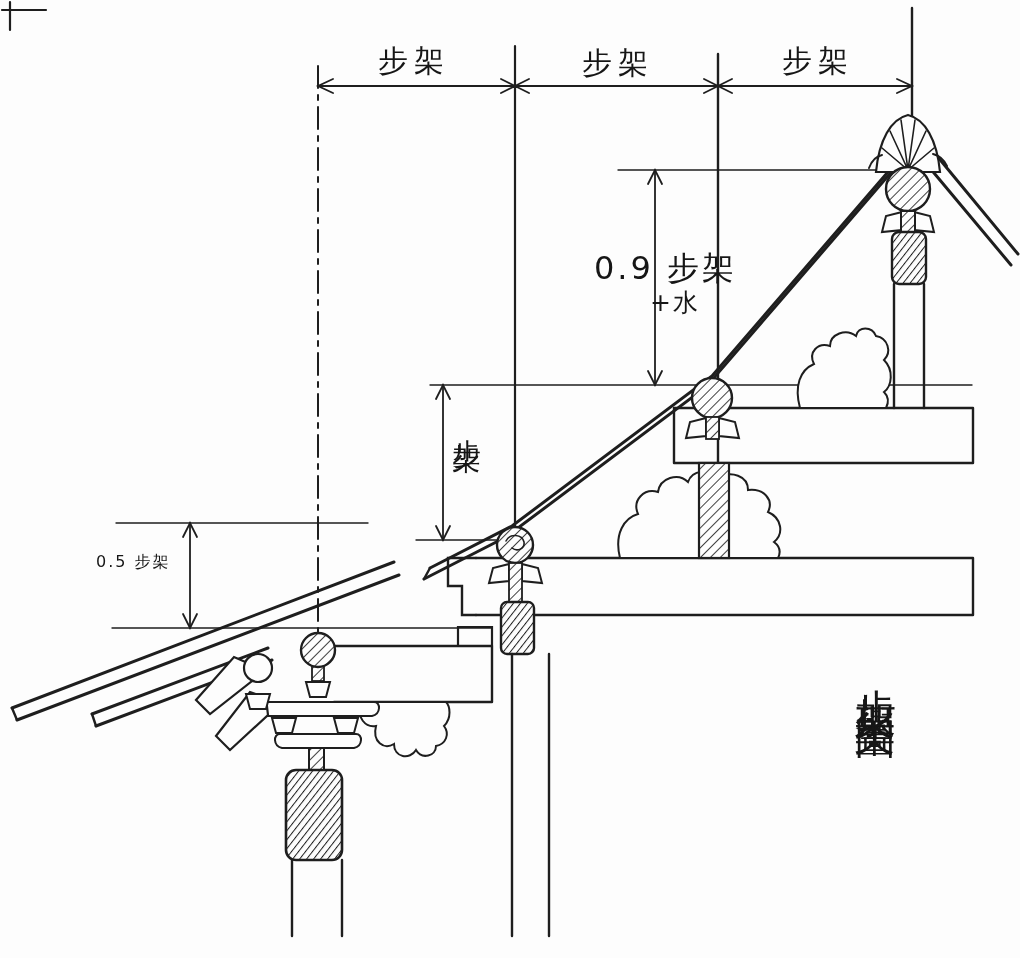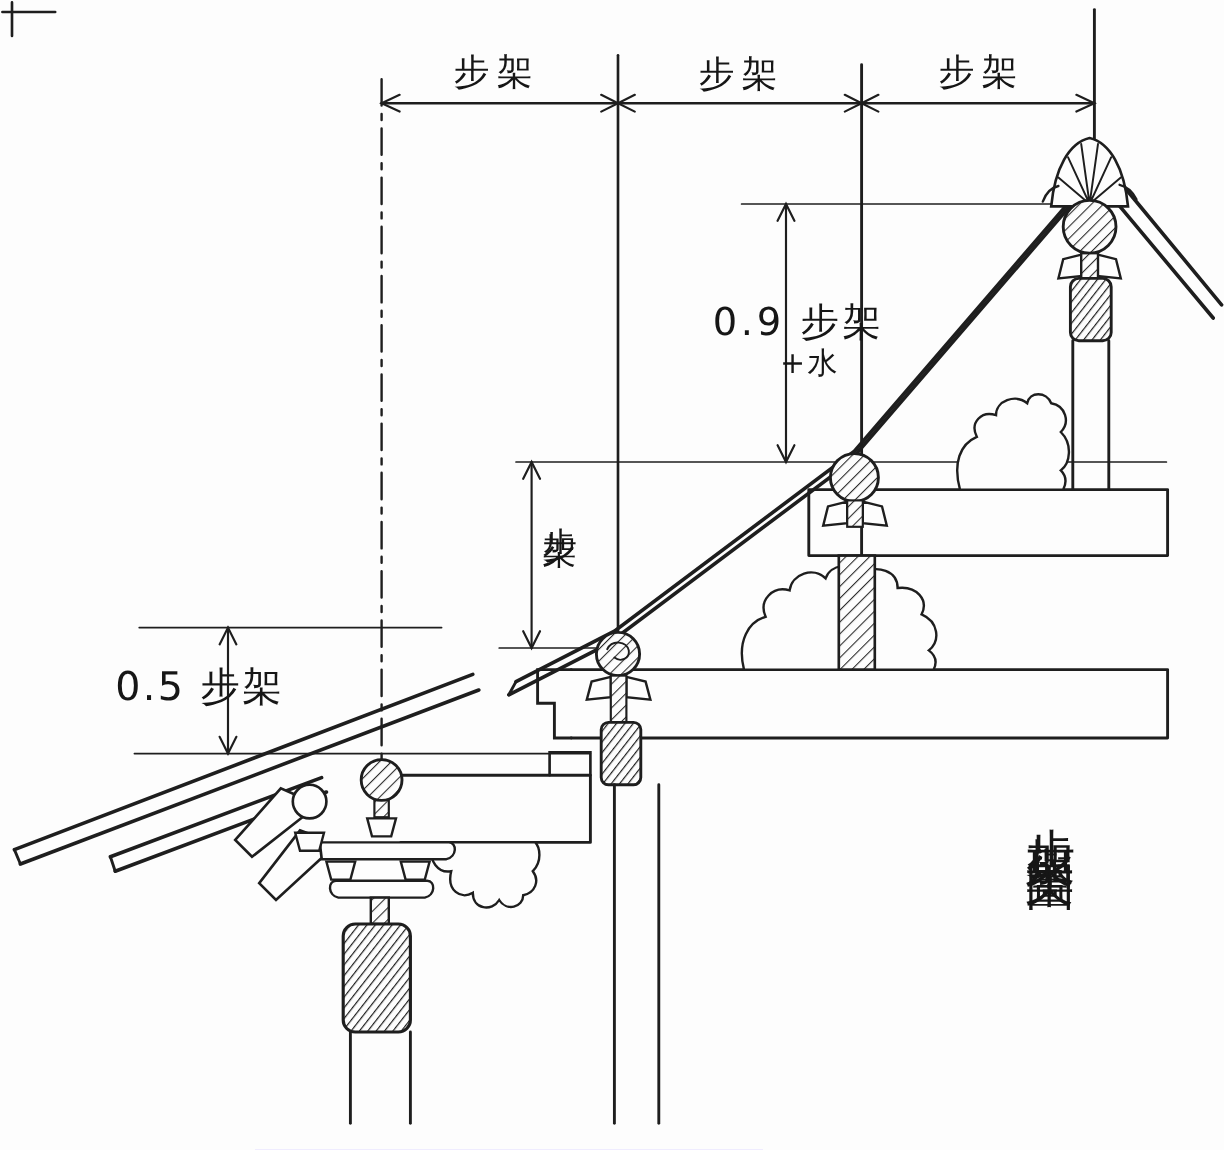--- a/index.html
+++ b/index.html
@@ -1,19 +1,19 @@
 <!DOCTYPE html>
 <html><head>
 <meta charset="utf-8">
 <style>
   html,body{margin:0;padding:0;background:#ffffff;}
   .stage{
     position:relative;
     width:1020px;height:958px;
-    background:#c4b5fd;
+    background:#bef264;
     overflow:hidden;
     font-family:"DejaVu Sans", sans-serif;
   }
   .stage svg{position:absolute;left:0;top:0;}
   .label{
     position:absolute;
     color:#161616;
     white-space:nowrap;
     font-family:"DejaVu Sans", sans-serif;
     line-height:1.15;
@@ -171,17 +171,17 @@
 
   <div class="label" style="left:378px;top:44px;font-size:30px;letter-spacing:6px;">步架</div>
   <div class="label" style="left:582px;top:46px;font-size:30px;letter-spacing:6px;">步架</div>
   <div class="label" style="left:782px;top:44px;font-size:30px;letter-spacing:6px;">步架</div>
 
   <div class="label" style="left:594px;top:250px;font-size:32px;letter-spacing:3px;">0.9 步架</div>
   <div class="label" style="left:650px;top:289px;font-size:25px;letter-spacing:2px;">+水</div>
 
   <div class="v-label" style="left:450px;top:416px;font-size:29px;letter-spacing:4px;">步架</div>
 
-  <div class="label" style="left:96px;top:553px;font-size:33px;letter-spacing:2px;">0.5 步架</div>
+  <div class="label" style="left:96px;top:553px;font-size:16px;letter-spacing:2px;">0.5 步架</div>
 
   <div class="v-label" style="left:852px;top:656px;font-size:42px;letter-spacing:8px;">步架舉架圖</div>
 
 </div>
 
 </body></html>

